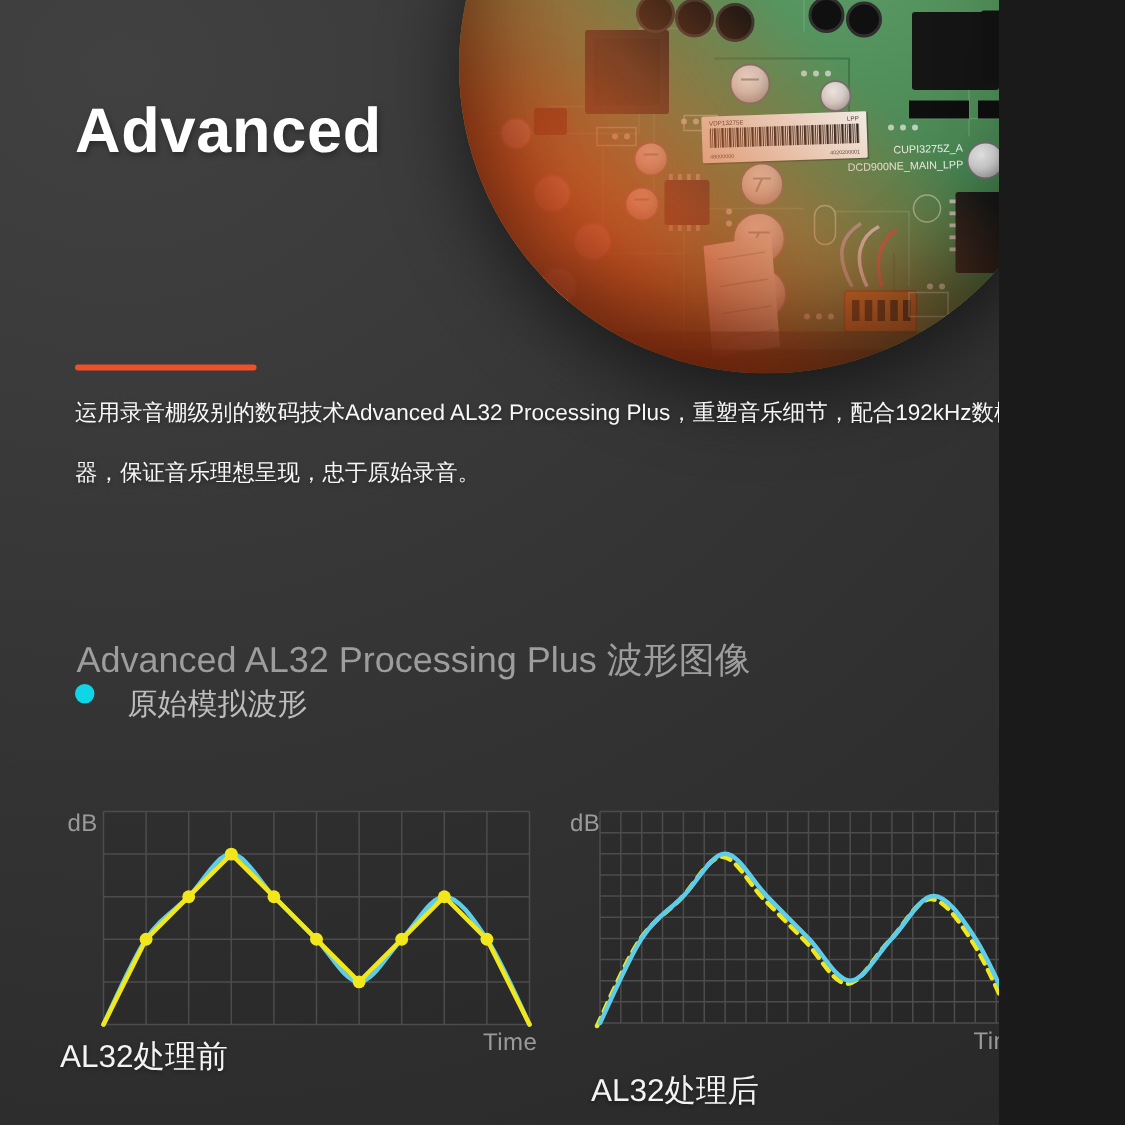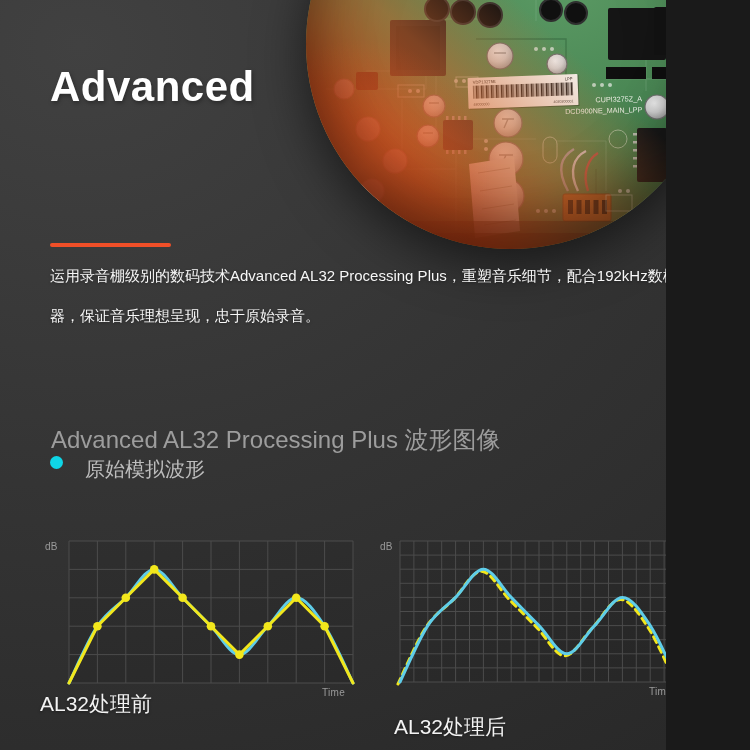--- a/index.html
+++ b/index.html
@@ -27,21 +27,21 @@
   .intro{
     position:absolute;left:50px;top:256px;width:660px;margin:0;color:#f7f7f7;
     font-size:15px;line-height:40px;text-shadow:0 1px 3px rgba(0,0,0,.35);z-index:3;
   }
   .wave-subtitle{position:absolute;left:51px;top:424px;font-size:24px;color:#9d9d9d;}
   .legend{position:absolute;left:50px;top:456px;}
   .legend-row{display:flex;align-items:flex-start;height:32px;}
   .dot{width:13px;height:13px;border-radius:50%;flex:0 0 auto;}
   .legend-label{margin-left:22px;font-size:20px;color:#bdbdbd;}
   
-  .axis-label{position:absolute;font-size:10px;color:#9a9a9a;letter-spacing:.3px;text-align:right;}
+  .axis-label{position:absolute;font-size:16px;color:#9a9a9a;letter-spacing:.3px;text-align:right;}
   .plot{position:absolute;overflow:visible;}
   .chart-title{
     position:absolute;text-align:left;color:#f3f3f3;font-size:21px;font-weight:400;
     text-shadow:0 1px 3px rgba(0,0,0,.4);
   }
 </style>
 </head>
 <body>
 
 <div class="page">

